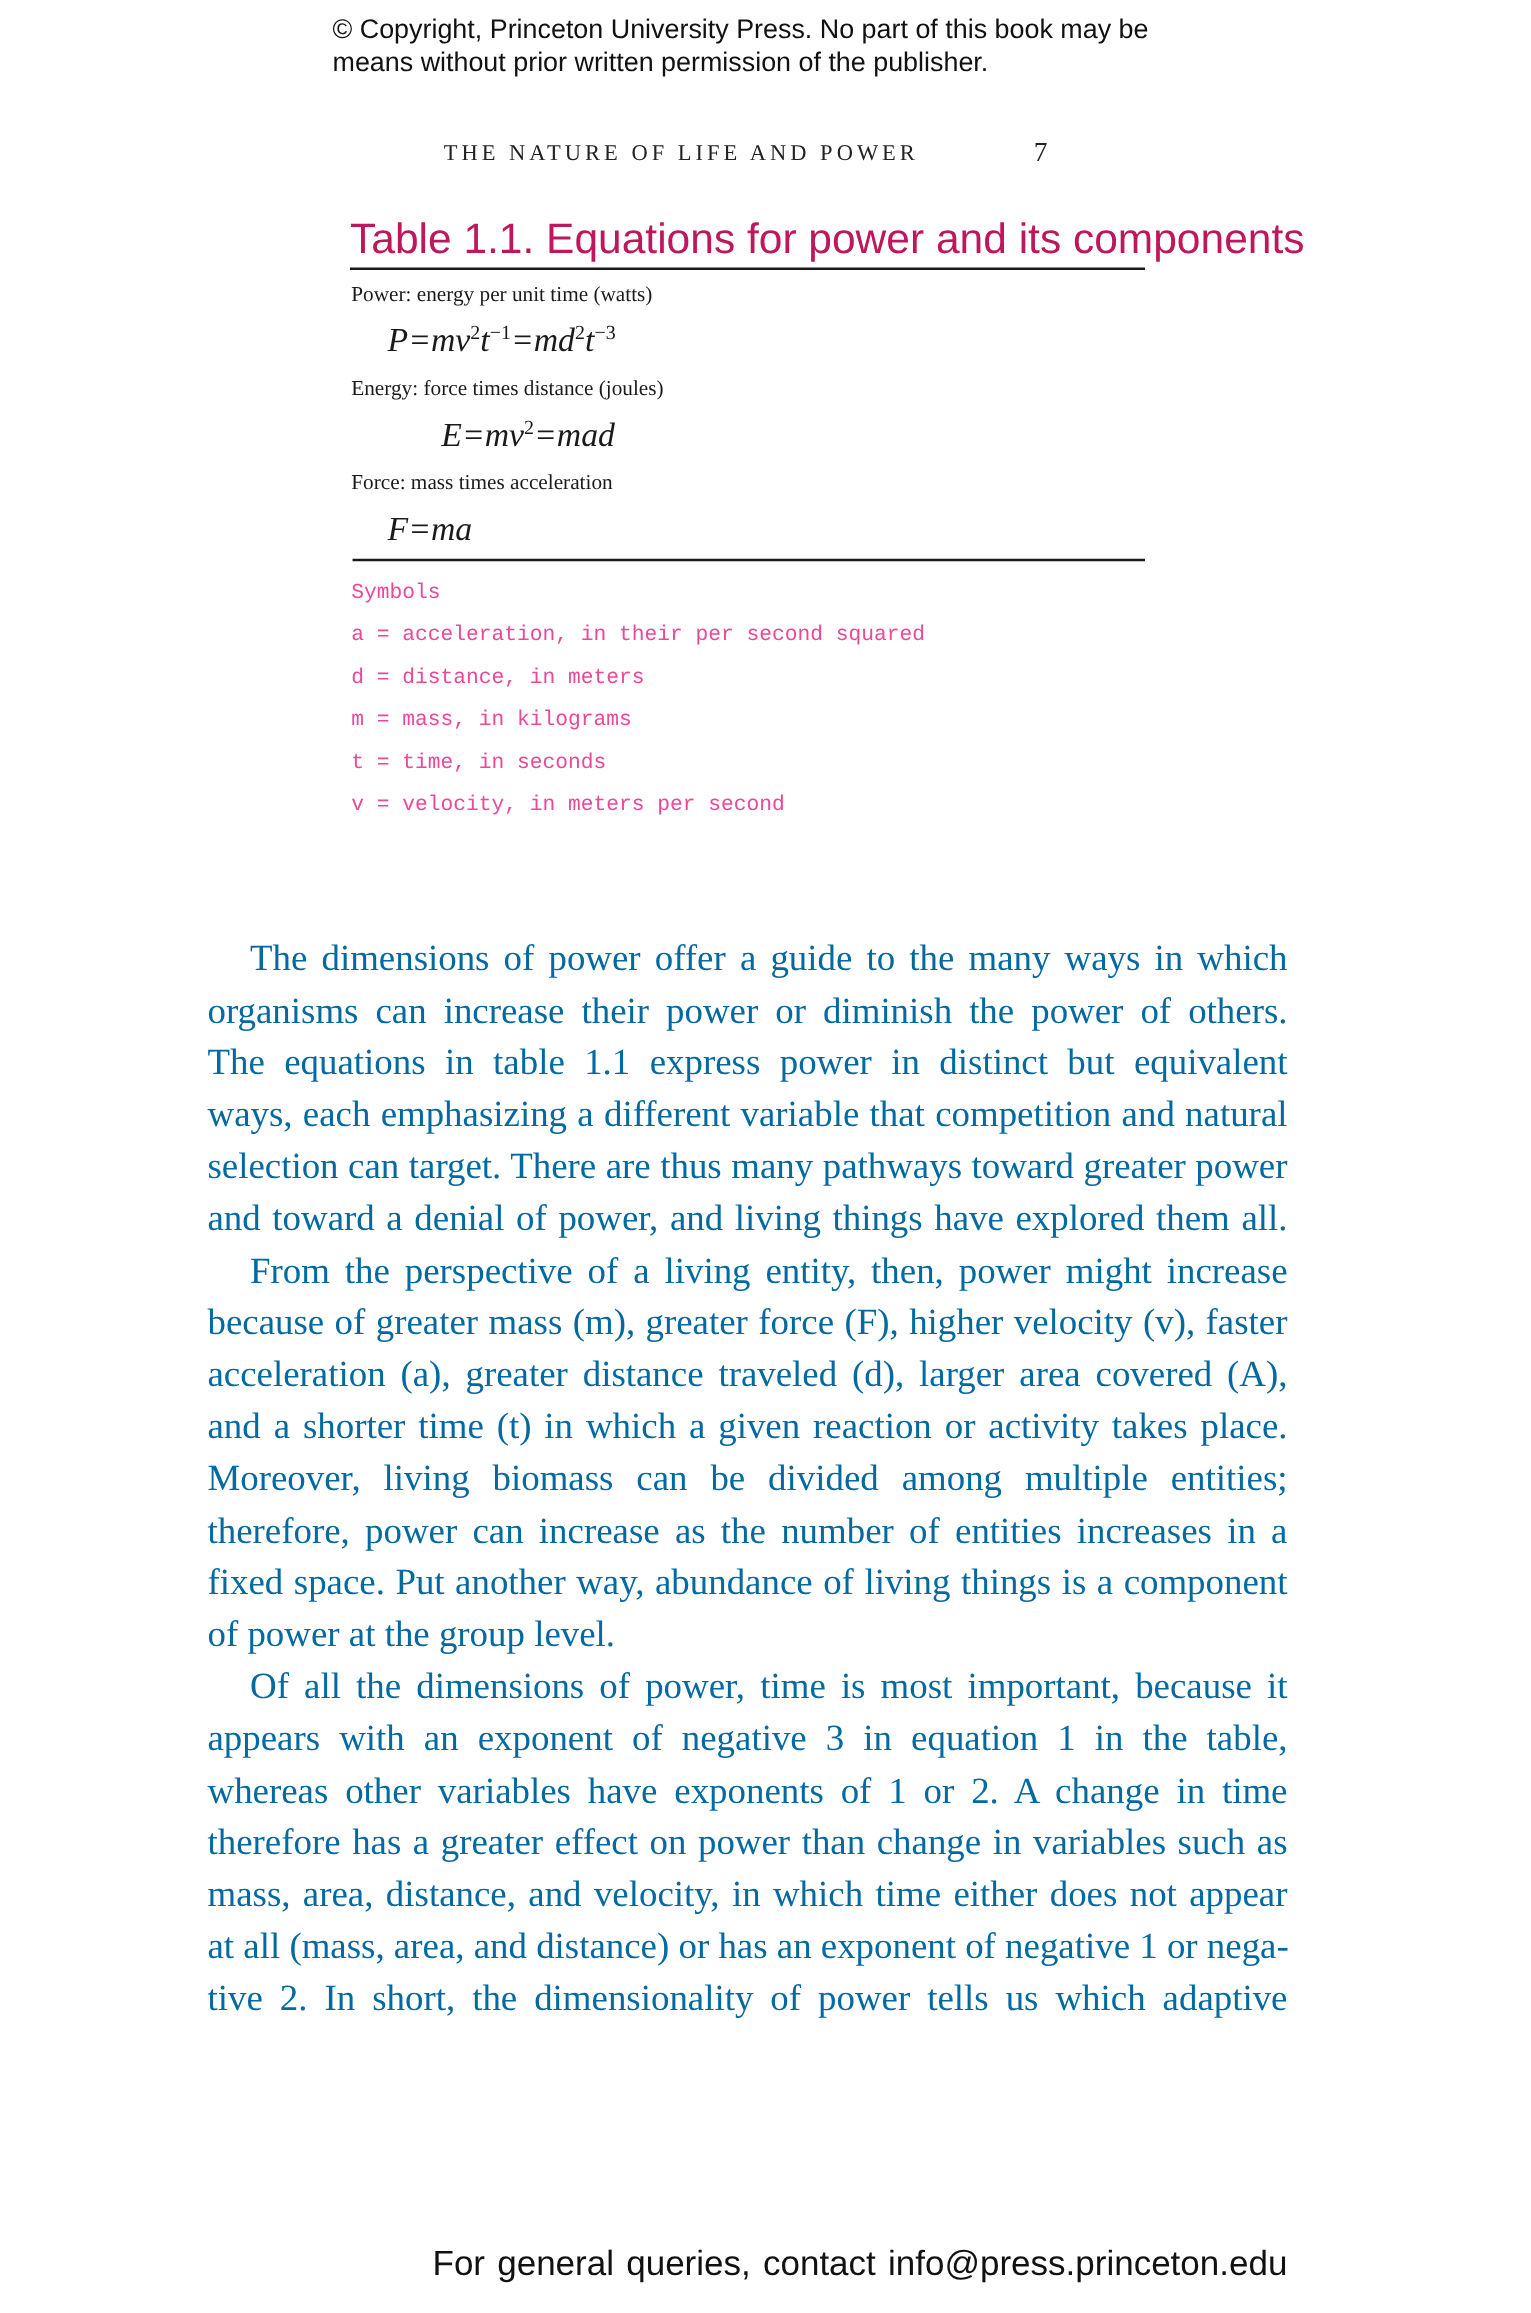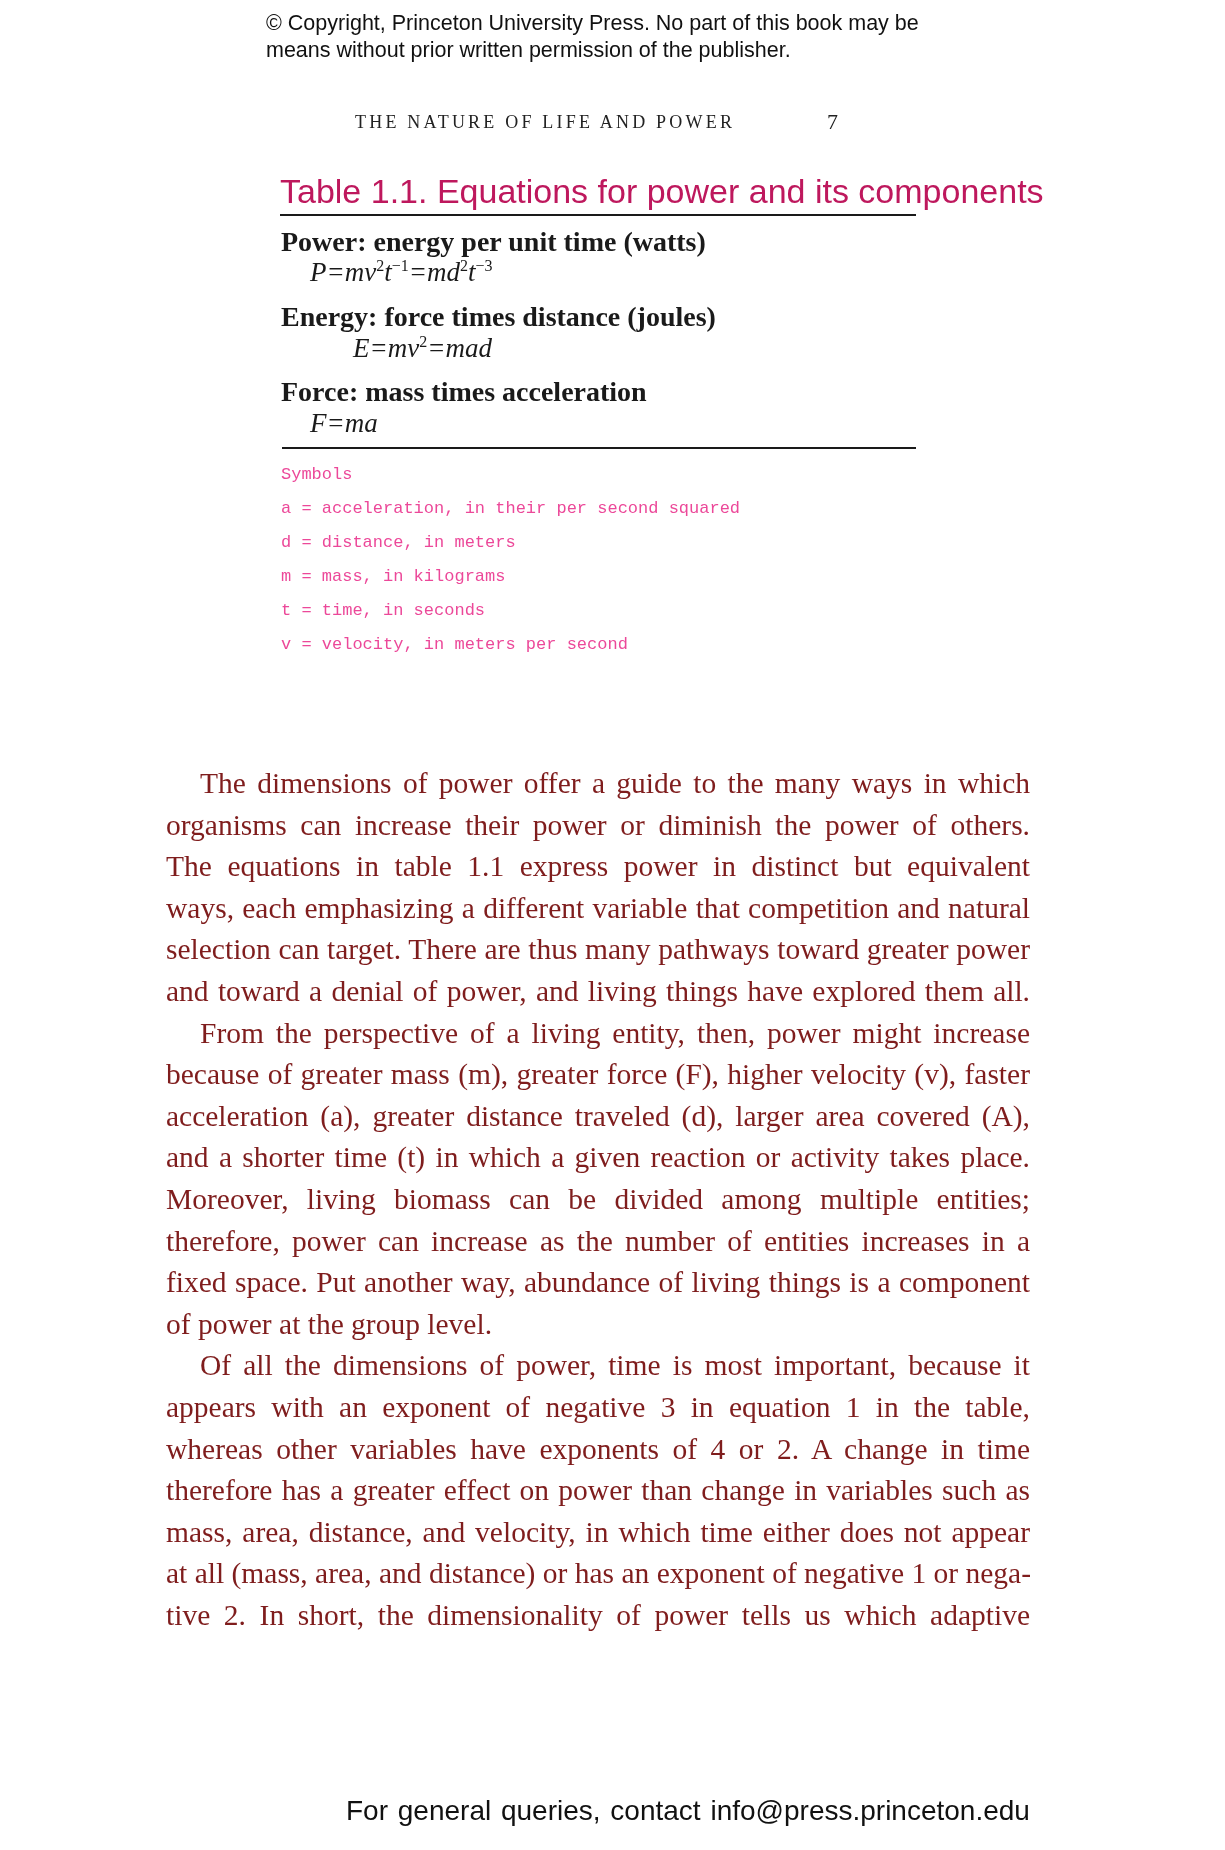--- a/index.html
+++ b/index.html
@@ -58,24 +58,23 @@
       width: 636px;
       height: 0;
       border-top: 2px solid #1a1a1a;
     }
     .rule.top { top: 214px; }
     .rule.bottom { top: 447px; left: 282px; width: 634px; }
     .tbl-label {
       position: absolute;
       left: 281px;
       font-family: "Liberation Serif", serif;
-      font-size: 28px;
+      font-size: 17px;
       color: #1a1a1a;
       white-space: nowrap;
-      font-weight: bold;
     }
     .tbl-formula {
       position: absolute;
       left: 310px;
       font-family: "Liberation Serif", serif;
       font-style: italic;
       font-size: 27px;
       color: #1a1a1a;
       white-space: nowrap;
     }
@@ -94,22 +93,21 @@
       white-space: nowrap;
     }
     .body-text {
       position: absolute;
       left: 166px;
       top: 747px;
       width: 864px;
       font-family: "Liberation Serif", serif;
       font-size: 29.5px;
       line-height: 41.6px;
-      color: #7f1d1d;
-      margin-top: 16px;
+      color: #0369a1;
     }
     .body-text .line {
       display: block;
       text-align: justify;
       text-align-last: justify;
       white-space: nowrap;
       height: 41.6px;
     }
     .body-text .line.last {
       text-align-last: left;
@@ -175,21 +173,21 @@
     <span class="line">acceleration (a), greater distance traveled (d), larger area covered (A),</span>
     <span class="line">and a shorter time (t) in which a given reaction or activity takes place.</span>
     <span class="line">Moreover, living biomass can be divided among multiple entities;</span>
     <span class="line">therefore, power can increase as the number of entities increases in a</span>
     <span class="line">fixed space. Put another way, abundance of living things is a component</span>
     <span class="line last">of power at the group level.</span>
   </div>
   <div>
     <span class="line indent">Of all the dimensions of power, time is most important, because it</span>
     <span class="line">appears with an exponent of negative 3 in equation 1 in the table,</span>
-    <span class="line">whereas other variables have exponents of 4 or 2. A change in time</span>
+    <span class="line">whereas other variables have exponents of 1 or 2. A change in time</span>
     <span class="line">therefore has a greater effect on power than change in variables such as</span>
     <span class="line">mass, area, distance, and velocity, in which time either does not appear</span>
     <span class="line">at all (mass, area, and distance) or has an exponent of negative 1 or nega-</span>
     <span class="line">tive 2. In short, the dimensionality of power tells us which adaptive</span>
   </div>
 </div>
 
 <div class="footer">For general queries, contact info@press.princeton.edu</div>
 
 </body></html>

